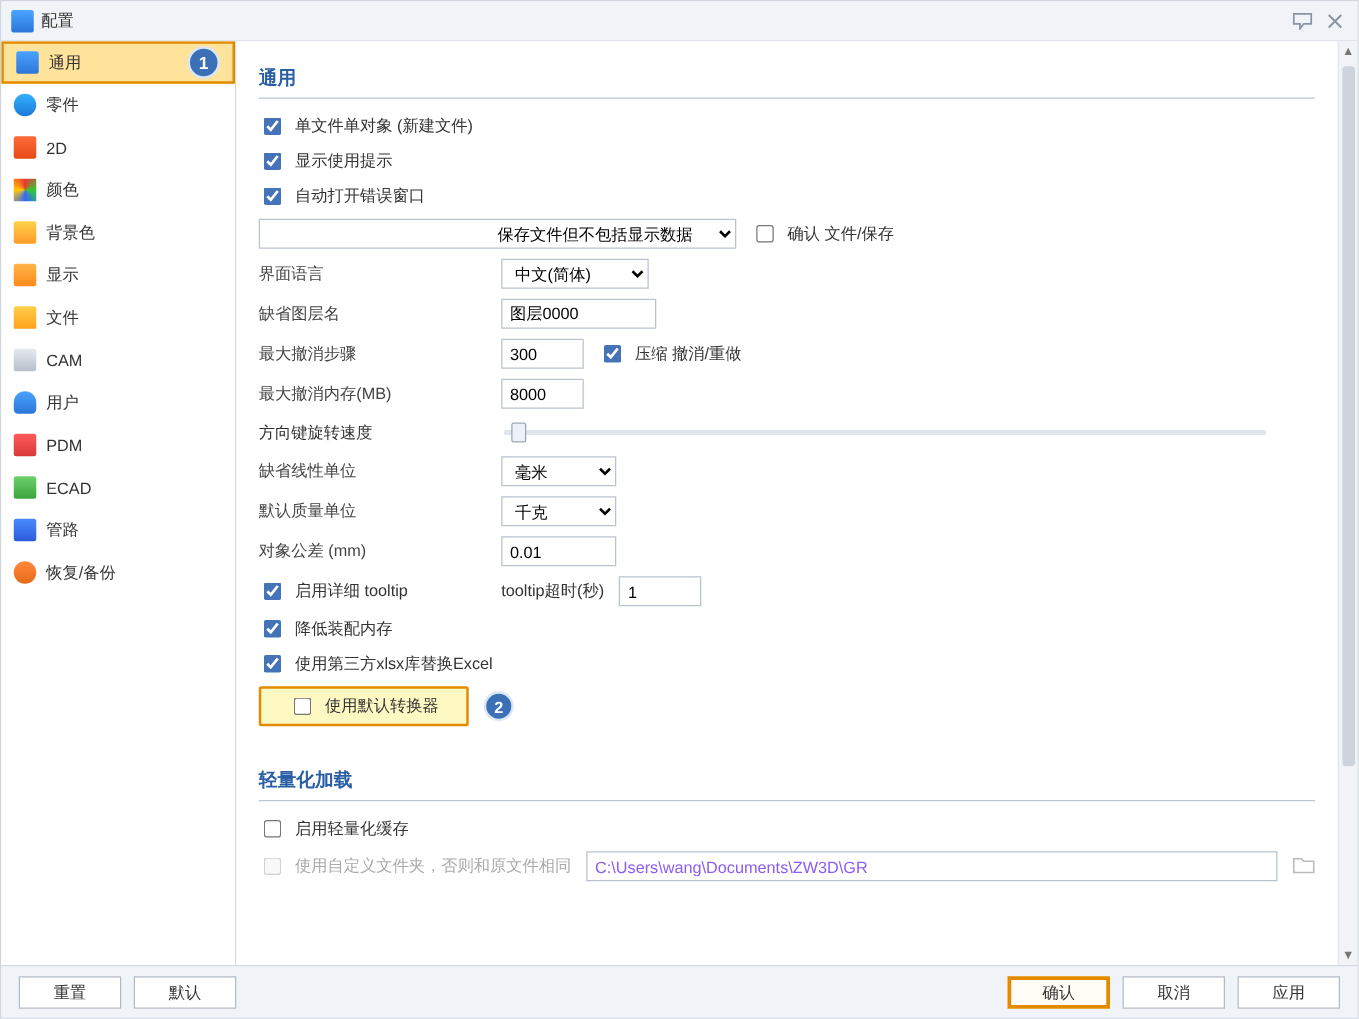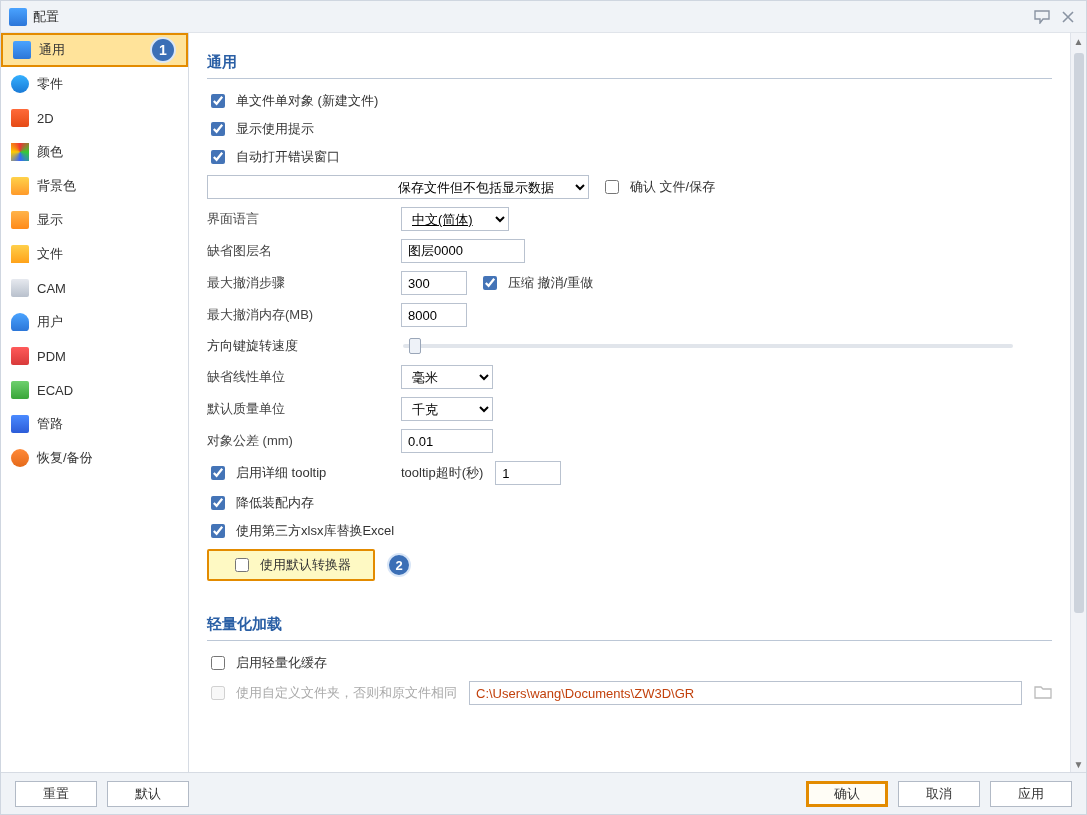--- a/index.html
+++ b/index.html
@@ -28,39 +28,39 @@
   .section-title { color: #2a5fa5; font-size: 15px; font-weight: 600; border-bottom: 1px solid #bcc7d6; padding: 6px 0 6px 0; margin-bottom: 12px; }
 
   .row { display: flex; align-items: center; margin: 8px 0; gap: 12px; }
   .row .lbl { width: 182px; color: #444; }
   .cb { display:inline-flex; align-items:center; gap:8px; }
   .cb input[type=checkbox] { width:14px; height:14px; accent-color:#4474b7; }
 
   select, input[type=text] { border: 1px solid #b9c2cf; background: #fff; height: 24px; padding: 1px 6px; font-family: inherit; font-size: 13px; }
   select { padding-right: 18px; }
   .select-wide { width: 382px; text-align: right; }
-  .select-mid { width: 108px; text-decoration: underline; }
+  .select-mid { width: 118px; }
   .select-small { width: 92px; }
   .inp-mid { width: 124px; }
   .inp-small { width: 66px; }
   .inp-tiny { width: 66px; }
 
   .slider-row { display:flex; align-items:center; gap:14px; margin:10px 0; }
   .slider-track { position:relative; flex-basis:610px; height:4px; background:#e1e5eb; border-radius:2px; }
   .slider-thumb { position:absolute; top:-6px; width:12px; height:16px; background:#eef2f8; border:1px solid #9aa6b8; border-radius:2px; }
 
   .hl-box { border: 2px solid #e38b00; padding: 4px 22px; display:inline-flex; align-items:center; border-radius:2px; background:#fef9c3; }
 
   .footer { height: 42px; display:flex; align-items:center; padding: 0 14px; gap: 10px; background:#f0f3f7; border-top:1px solid #d6dbe3; }
   .btn { min-width: 82px; height: 26px; border:1px solid #b2bac6; background:#fff; display:inline-flex; align-items:center; justify-content:center; padding: 0 14px; }
   .btn.ok { border: 3px solid #e38b00; background:#fffdf6; }
   .spacer { flex:1; }
 
   .disabled { color:#aaa; }
-  .path-input { flex:1; color:#c2410c; background:#fafbfc; }
+  .path-input { flex:1; color:#8b5cf6; background:#fafbfc; }
   .folder-icon { width:18px; height:18px; color:#bbb; }
 
   
   .i-cube { background: linear-gradient(#4aa3ff,#2c76d8); border-radius:2px; }
   .i-part { background: linear-gradient(#34b0ff,#1a7ad6); border-radius:50%; }
   .i-2d { background: linear-gradient(#ff6a3a,#e54a15); border-radius:2px; }
   .i-color { background: conic-gradient(#e33,#3c3,#36f,#fc0,#e33); }
   .i-bg { background: linear-gradient(#ffd24a,#ff9a2a); border-radius:2px; }
   .i-disp { background: linear-gradient(#ffb44a,#ff8a1a); border-radius:2px; }
   .i-file { background: linear-gradient(#ffcf4a,#ffa21a); border-radius:2px 2px 0 0; }

